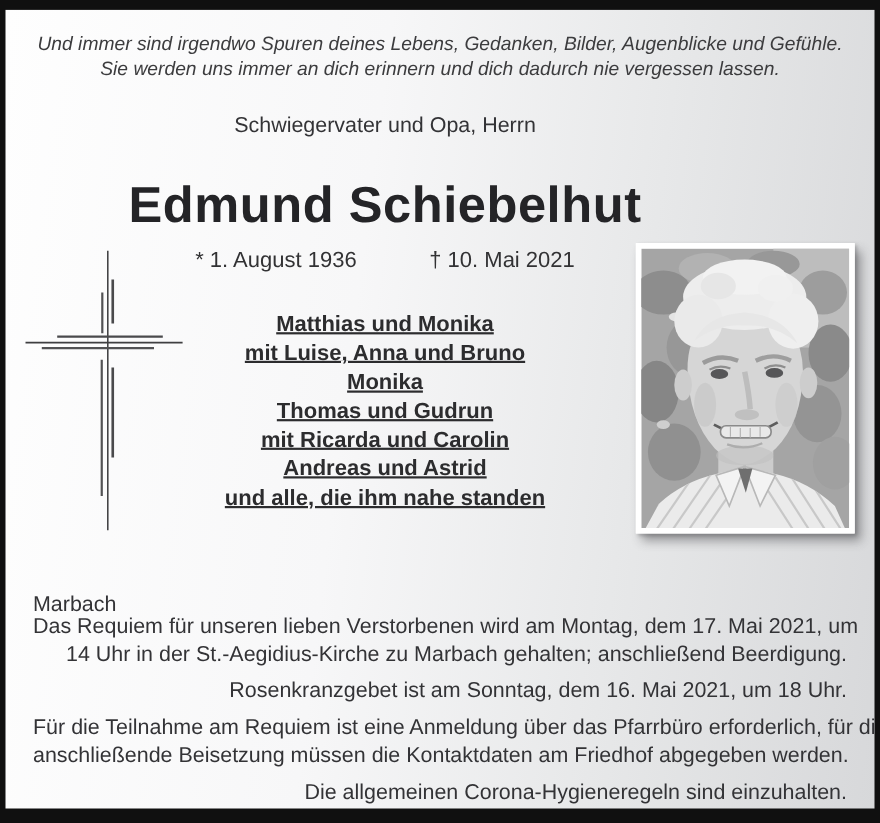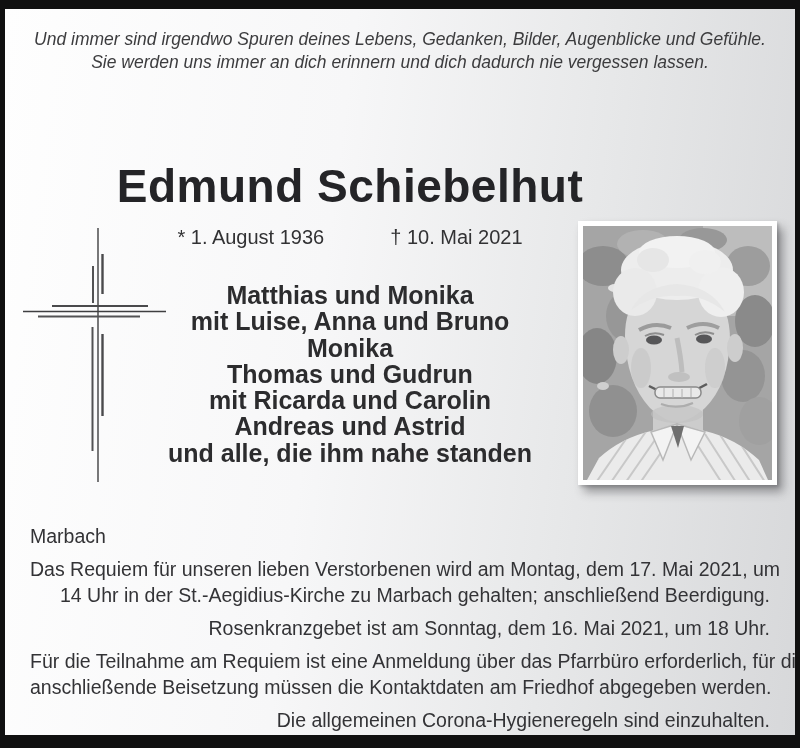--- a/index.html
+++ b/index.html
@@ -38,38 +38,39 @@
   }
   .dates {
     top: 217px;
     font-size: 20px;
     color: #323234;
     display: flex; justify-content: center; gap: 66px;
   }
   .family {
     top: 273px;
     font-weight: 700;
-    font-size: 25px; line-height: 26.3px;
+    font-size: 20px; line-height: 26.3px;
     color: #2c2c2e;
+    text-decoration: underline;
   }
   .line { display: block; white-space: nowrap; }
   .cross-wrap {
     position: absolute; left: 18px; top: 217px;
     width: 150px; height: 262px;
   }
   .photo-frame {
     position: absolute; left: 573px; top: 212px;
     width: 189px; height: 254px;
     background: #ffffff;
     border: 5px solid #ffffff;
     box-shadow: 6px 7px 9px rgba(55,55,60,0.45), 2px 2px 3px rgba(55,55,60,0.25);
   }
   .photo-frame svg { display: block; }
   .city {
-    position: absolute; left: 25px; top: 516px;
+    position: absolute; left: 25px; top: 529px;
     font-size: 19.5px; color: #333336;
   }
   .announcements {
     position: absolute; left: 25px; top: 547px; width: 740px;
     font-size: 19.5px; line-height: 26px;
     color: #333336;
     text-align: right;
   }
   .announcements p { margin: 0 0 7px 0; }
 </style>
@@ -77,20 +78,21 @@
 <body>
 
 <div class="sheet">
 
   <div class="quote">
     <span class="line">Und immer sind irgendwo Spuren deines Lebens, Gedanken, Bilder, Augenblicke und Gefühle.</span>
     <span class="line">Sie werden uns immer an dich erinnern und dich dadurch nie vergessen lassen.</span>
   </div>
 
   <div class="main-col intro">
+    <span class="line">Schwiegervater und Opa, Herrn</span>
   </div>
 
   <div class="main-col name">Edmund Schiebelhut</div>
 
   <div class="main-col dates">
     <span>* 1. August 1936</span>
     <span>† 10. Mai 2021</span>
   </div>
 
   <div class="cross-wrap">

